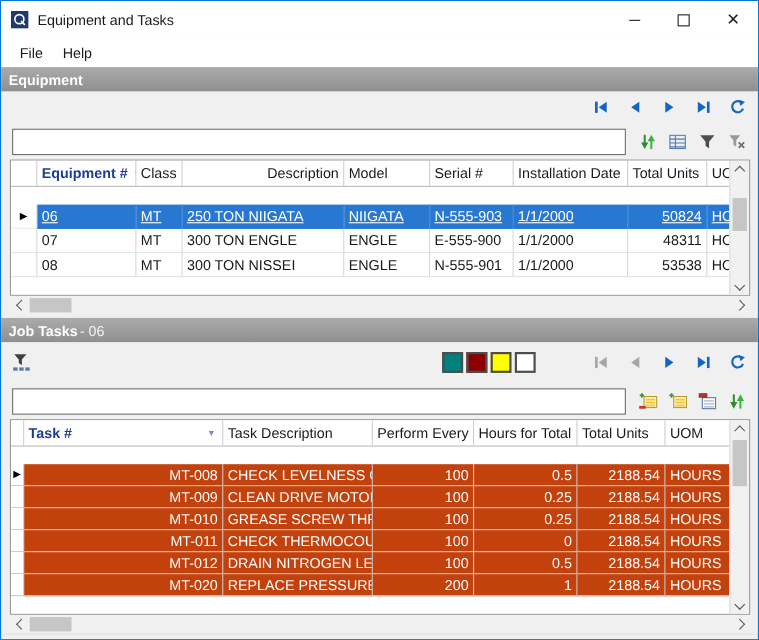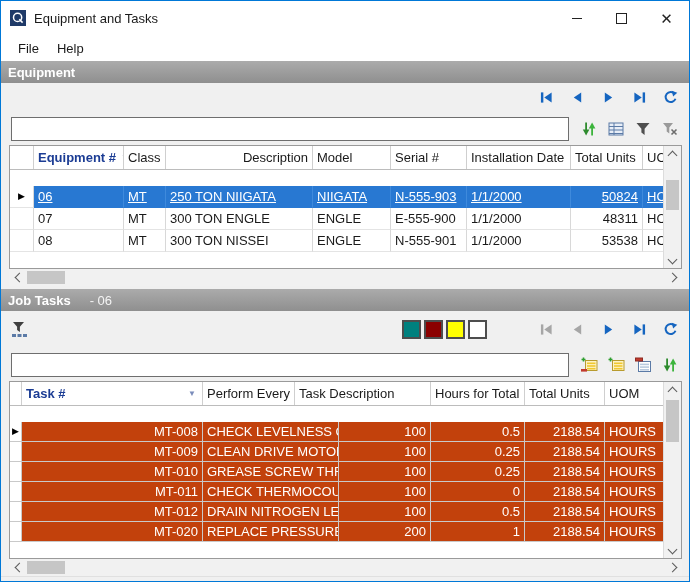--- a/index.html
+++ b/index.html
@@ -17,21 +17,21 @@
   .win-btn{width:45px;height:100%;display:flex;align-items:center;justify-content:center;cursor:pointer;color:#222;}
   .min-glyph{display:block;width:10px;border-top:1px solid #222;}
   .max-glyph{display:block;width:9px;height:9px;border:1px solid #222;}
   .close-glyph{font-size:15px;line-height:1;}
   
   .menubar{height:26px;background:#fff;display:flex;align-items:center;padding-left:8px;flex:0 0 auto;}
   .menu-item{padding:3px 9px;cursor:pointer;}
   
   .section-header{height:22px;flex:0 0 auto;background:linear-gradient(#ababab,#8f8f8f);
     color:#fff;font-weight:bold;display:flex;align-items:center;padding-left:7px;font-size:13px;}
-  .section-suffix{font-weight:normal;margin-left:19px;color:#f4f4f4;}
+  .section-suffix{font-weight:normal;margin-left:2px;color:#f4f4f4;}
   
   .toolbar{height:29px;display:flex;align-items:center;padding:0 10px;flex:0 0 auto;}
   .jt-toolbar{height:37px;}
   .nav-group{display:flex;align-items:center;gap:13px;margin-left:auto;}
   .icon-btn{width:18px;height:18px;display:flex;align-items:center;justify-content:center;cursor:pointer;}
   .searchrow{height:33px;display:flex;align-items:center;padding:0 10px;flex:0 0 auto;}
   .search-input{height:22px;flex:1;border:1px solid #6e6e6e;background:#fff;outline:none;
     font-family:"Liberation Sans",sans-serif;font-size:13px;padding:0 4px;}
   .searchrow .icons{display:flex;align-items:center;gap:9px;margin-left:11px;}
   .swatch-group{display:flex;gap:3px;align-items:center;}
@@ -389,25 +389,25 @@
   </div>
 
   <div class="grid jt-grid">
     <div class="grid-main">
       <div class="grid-header">
         <div class="hcell c-sel"></div>
         <div class="hcell c-taskno sorted-h">
             <span>Task #</span>
             <span class="sort-arrow end">▼</span>
           </div>
+        <div class="hcell c-tdesc">
+            <span>Task Description</span>
+          </div>
         <div class="hcell c-perf">
             <span>Perform Every</span>
-          </div>
-        <div class="hcell c-tdesc">
-            <span>Task Description</span>
           </div>
         <div class="hcell c-hours">
             <span>Hours for Total</span>
           </div>
         <div class="hcell c-tunits">
             <span>Total Units</span>
           </div>
         <div class="hcell c-uom2">
             <span>UOM</span>
           </div>

